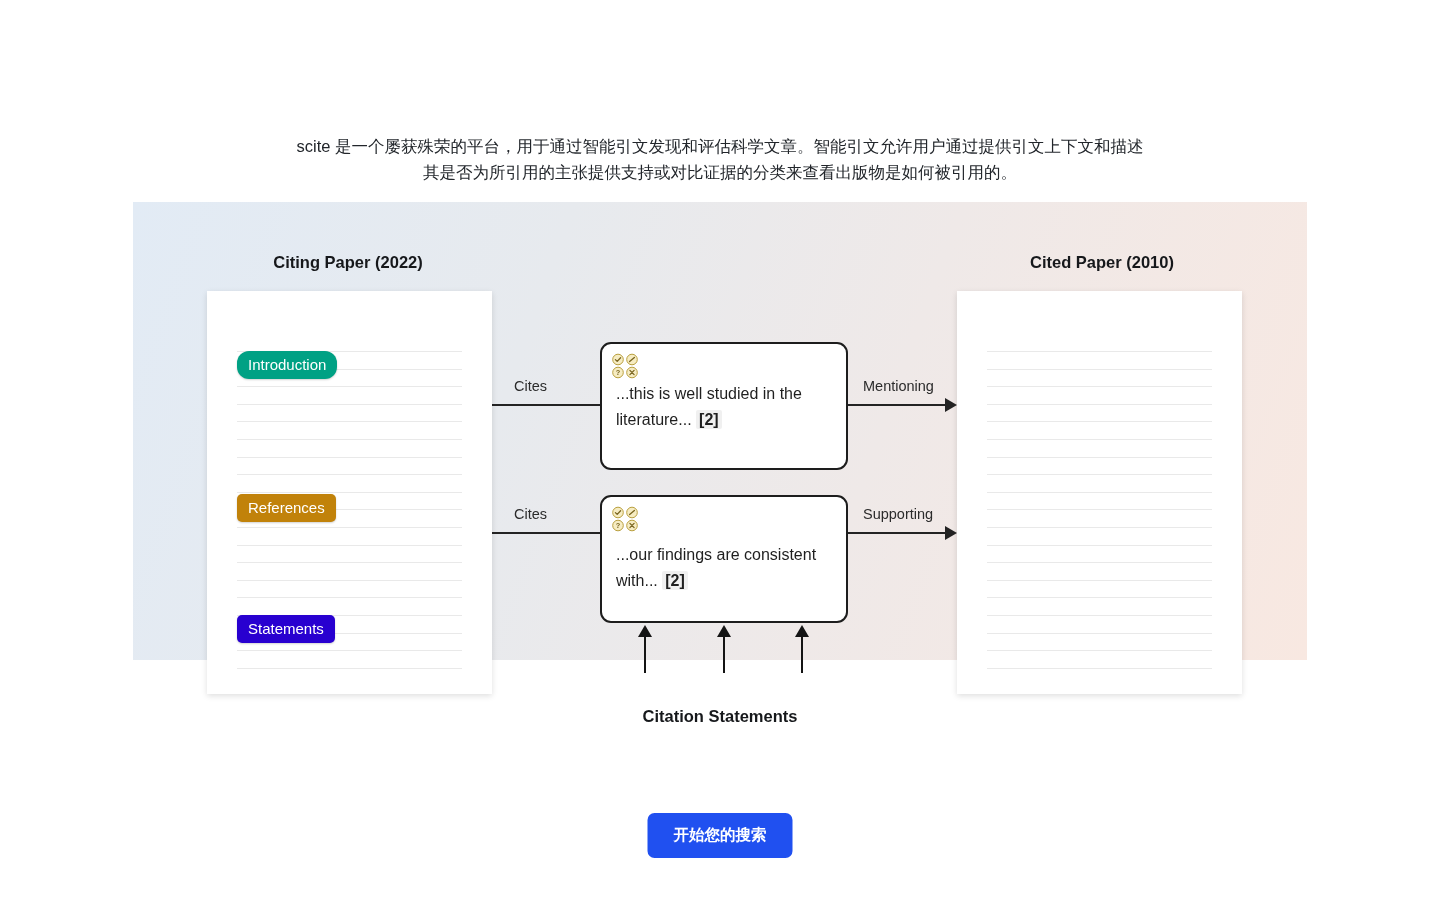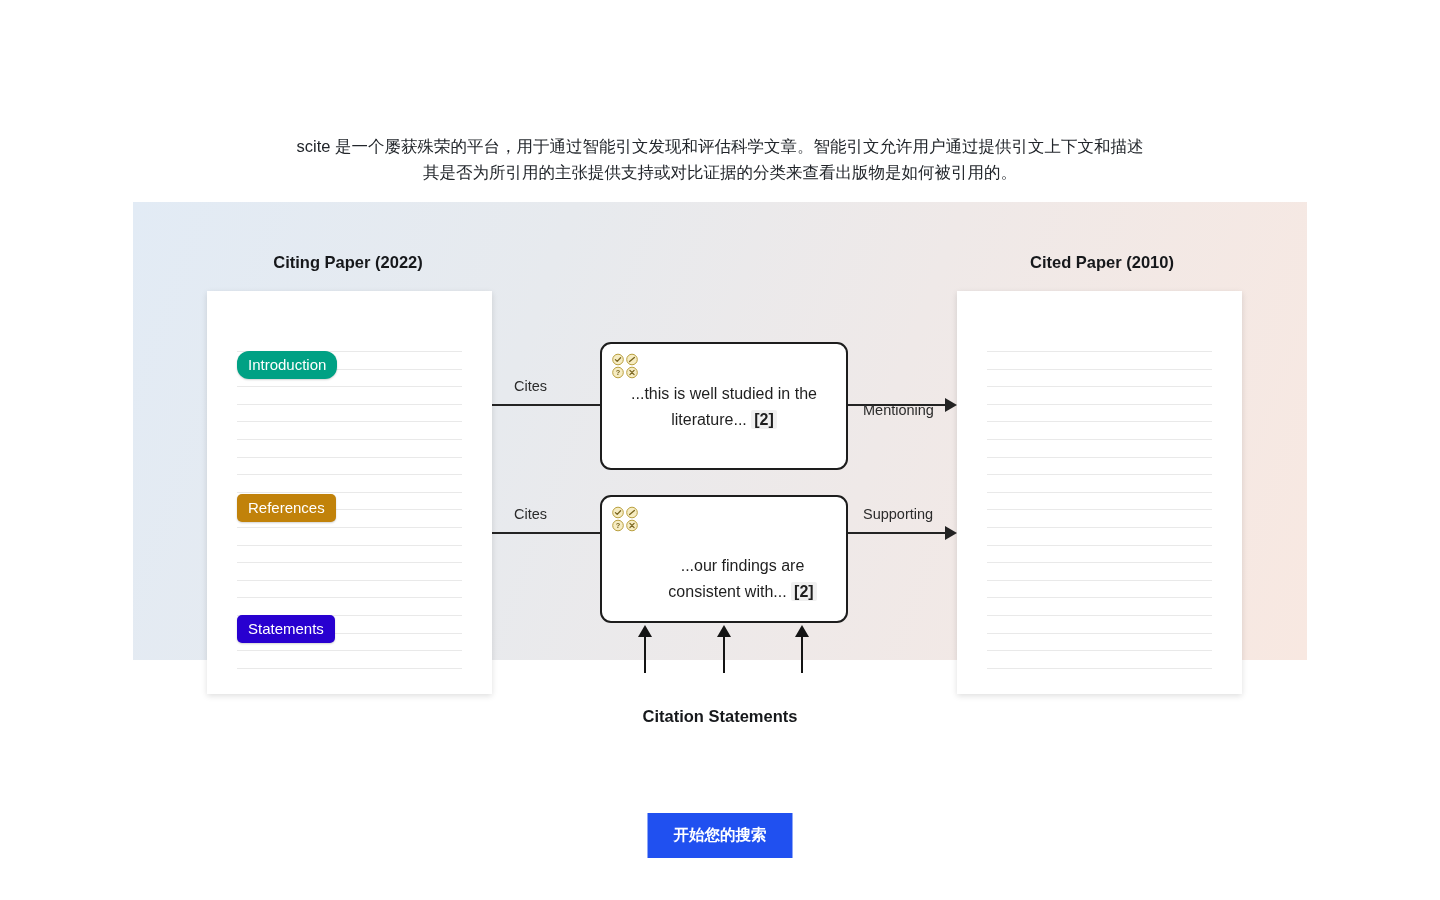--- a/index.html
+++ b/index.html
@@ -154,21 +154,20 @@
     position: absolute;
     background: #ffffff;
     border: 2px solid #1d1d1d;
     border-radius: 11px;
     box-sizing: border-box;
   }
   .cite-text {
     position: absolute;
     left: 14px;
     right: 14px;
-    text-align: center;
     font-size: 16px;
     line-height: 26px;
     color: #1f1f1f;
   }
   .cite-ref {
     font-weight: bold;
     background: #f0f0f0;
     padding: 1px 3px;
     border-radius: 2px;
   }
@@ -200,21 +199,21 @@
   .cta {
     position: absolute;
     left: 50%;
     transform: translateX(-50%);
     top: 813px;
     background: #2050f0;
     color: #ffffff;
     font-size: 15.5px;
     font-weight: bold;
     border: none;
-    border-radius: 0;
+    border-radius: 7px;
     padding: 12px 26px;
     cursor: pointer;
     font-family: "Liberation Sans", "DejaVu Sans", sans-serif;
   }
 </style>
 </head>
 <body>
 
 <div class="page">
 
@@ -278,21 +277,21 @@
     </div>
 
     <div class="conn" style="left:359px; top:202px; width:109px;"></div>
     <div class="conn-label" style="left:381px; top:176px;">Cites</div>
 
     <div class="conn" style="left:359px; top:330px; width:109px;"></div>
     <div class="conn-label" style="left:381px; top:304px;">Cites</div>
 
     <div class="conn" style="left:714px; top:202px; width:100px;"></div>
     <div class="arrow-head-r" style="left:812px; top:196px;"></div>
-    <div class="conn-label" style="left:730px; top:176px;margin-top:24px;">Mentioning</div>
+    <div class="conn-label" style="left:730px; top:176px;">Mentioning</div>
 
     <div class="conn" style="left:714px; top:330px; width:100px;"></div>
     <div class="arrow-head-r" style="left:812px; top:324px;"></div>
     <div class="conn-label" style="left:730px; top:304px;">Supporting</div>
 
     <div class="cite-card" style="left:467px; top:140px; width:248px; height:128px;">
       <div class="scite-icons">
         <span>
           <svg width="14" height="13" viewBox="0 0 14 13">
             <circle cx="7" cy="6.5" r="5.3" fill="#f6ecc2" stroke="#b99f3e" stroke-width="1"></circle>
@@ -344,21 +343,21 @@
             <text x="7" y="9.4" font-size="7.4" font-family="'Liberation Sans',sans-serif" font-weight="bold" fill="#7a6520" text-anchor="middle">?</text>
           </svg>
         </span>
         <span>
           <svg width="14" height="13" viewBox="0 0 14 13">
             <circle cx="7" cy="6.5" r="5.3" fill="#f6ecc2" stroke="#b99f3e" stroke-width="1"></circle>
             <path d="M4.9 4.4 L9.1 8.6 M9.1 4.4 L4.9 8.6" fill="none" stroke="#7a6520" stroke-width="1.3" stroke-linecap="round"></path>
           </svg>
         </span>
       </div>
-      <div class="cite-text" style="top:56px;margin-left:37px;">
+      <div class="cite-text" style="top:45px;">
         <span>...our findings are consistent with...</span>
         <span class="cite-ref">[2]</span>
       </div>
     </div>
 
     <div class="v-arrow-stem" style="left:511px; top:433px; height:38px;"></div>
     <div class="arrow-head-u" style="left:505px; top:423px;"></div>
 
     <div class="v-arrow-stem" style="left:590px; top:433px; height:38px;"></div>
     <div class="arrow-head-u" style="left:584px; top:423px;"></div>

